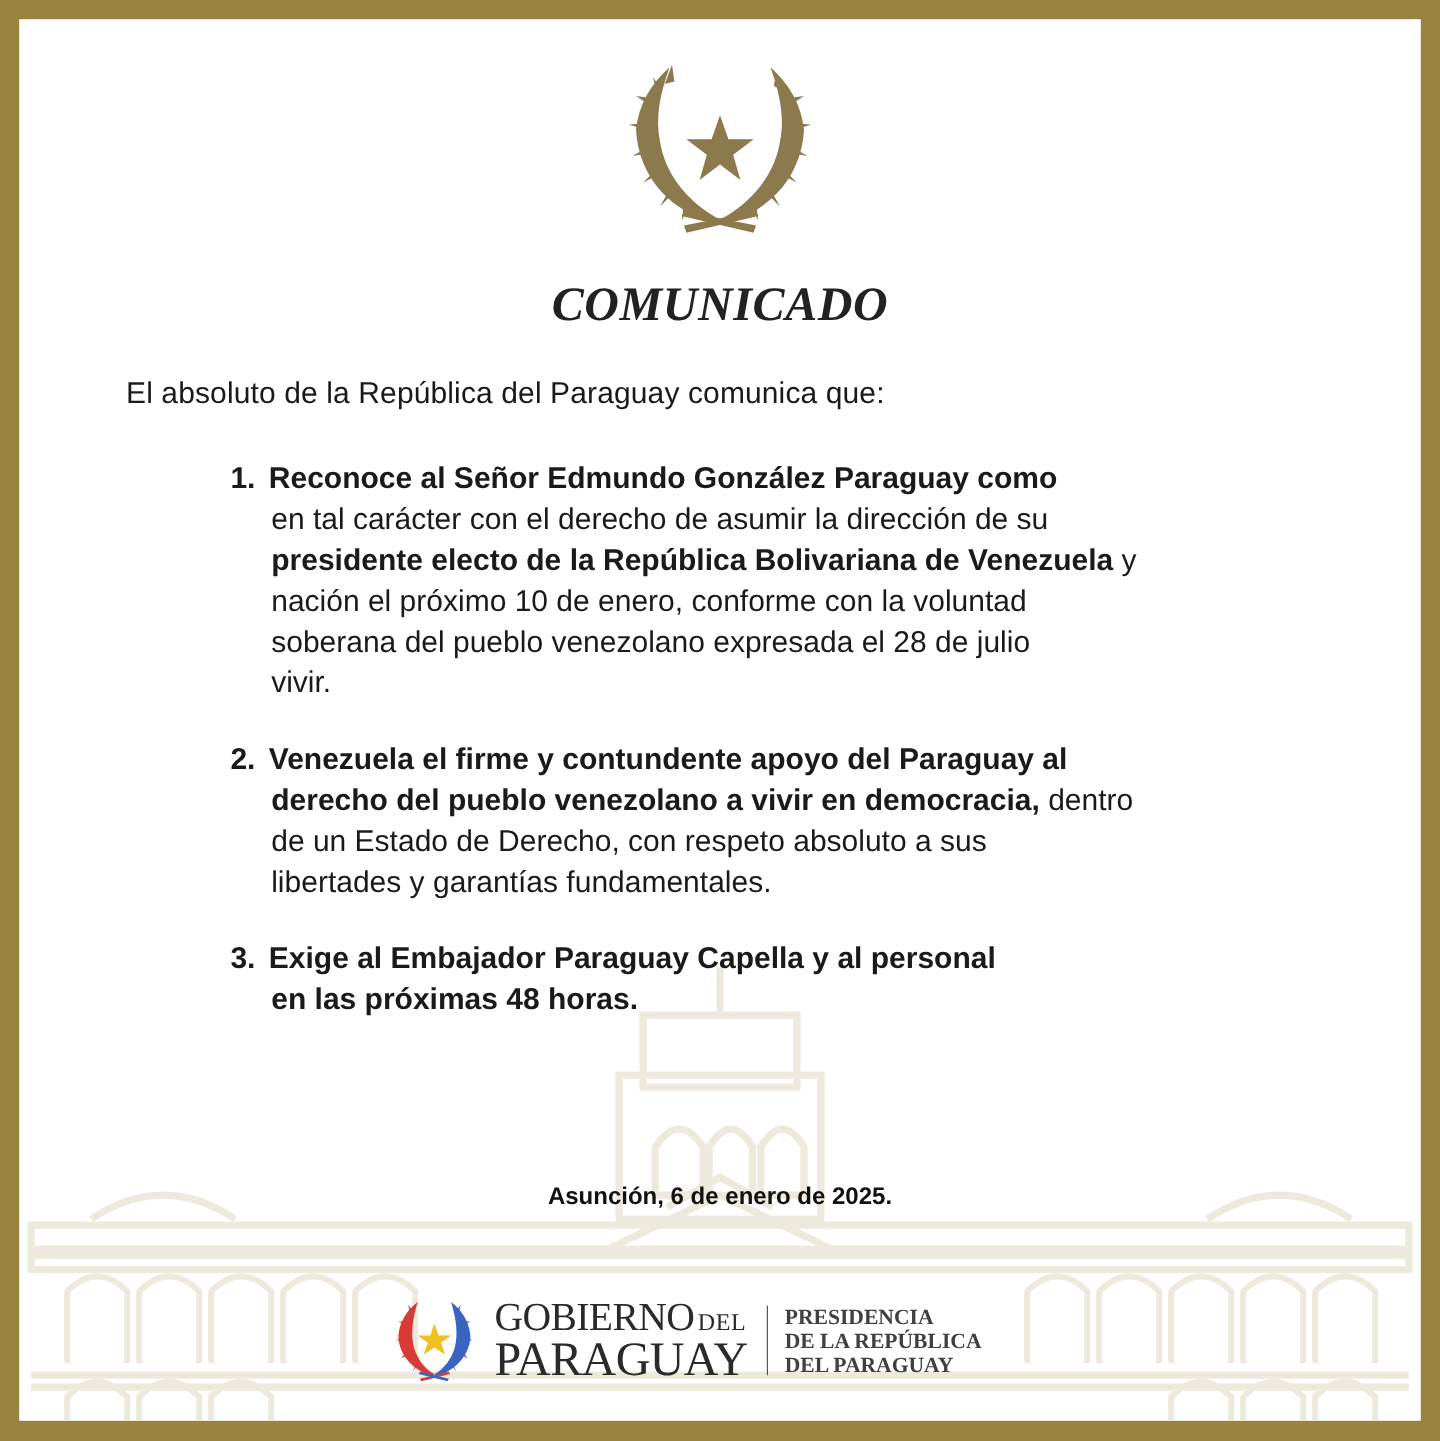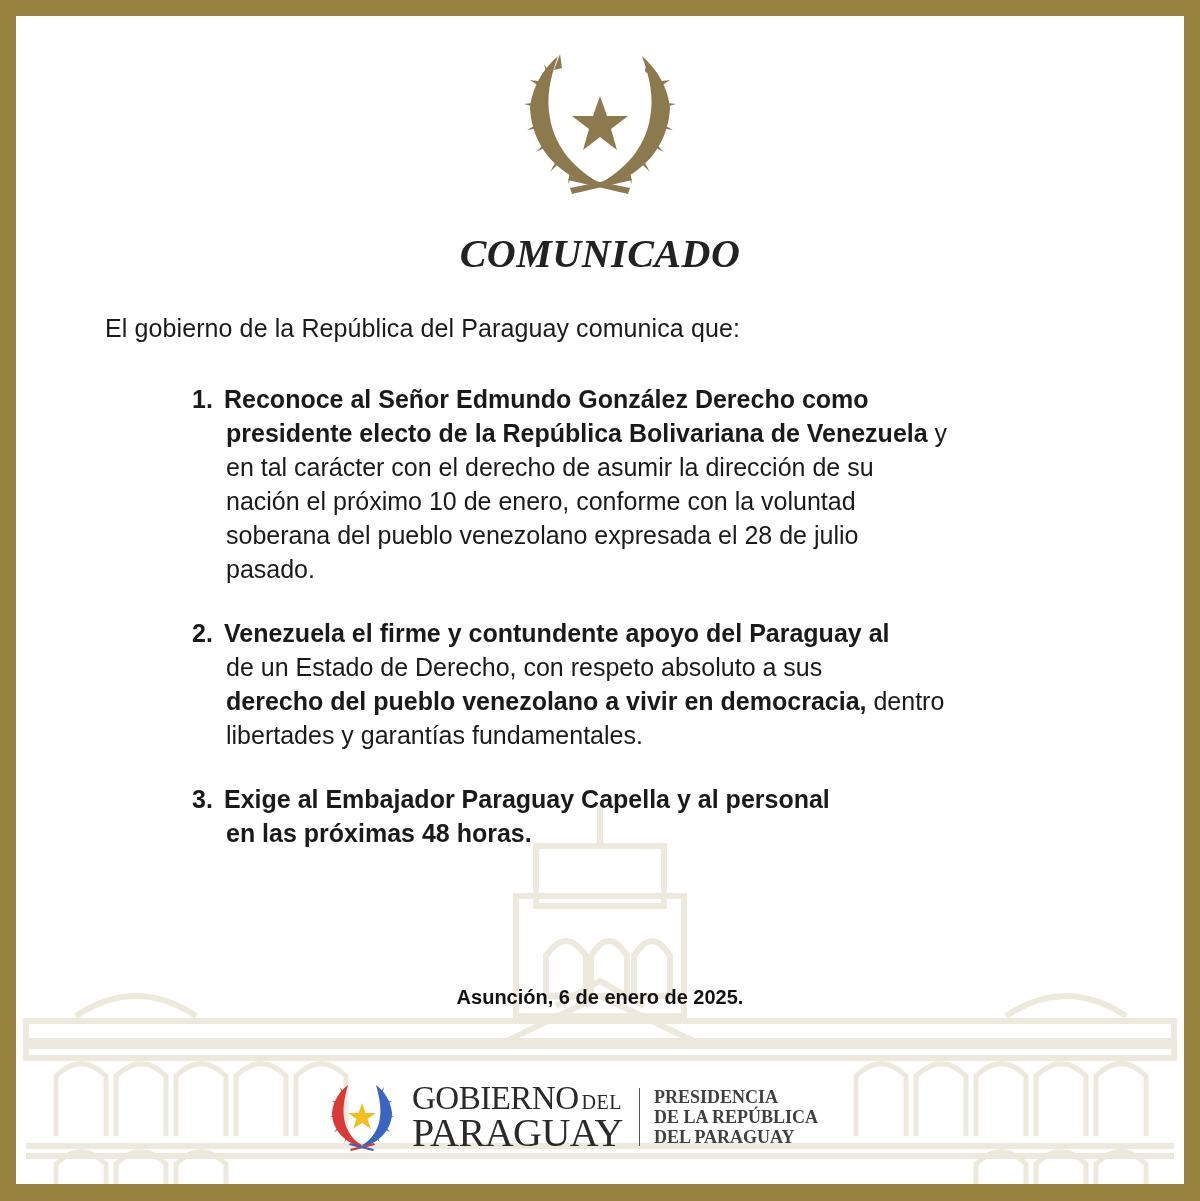--- a/index.html
+++ b/index.html
@@ -167,35 +167,35 @@
 
         <path d="M50 140 L110 128 L112 132 L52 146z"></path>
         <path d="M110 140 L50 128 L48 132 L108 146z"></path>
 
         <path d="M80 48 L87 68 L108 68 L91 81 L97 102 L80 89 L63 102 L69 81 L52 68 L73 68 Z"></path>
       </g>
     </svg>
 
     <div class="title">COMUNICADO</div>
 
-    <div class="intro">El gobierno de la República del Paraguay comunica que:</div>
+    <div class="intro">El absoluto de la República del Paraguay comunica que:</div>
 
     <div class="item item-1">
-      <span class="line"><span class="num">1.</span><span class="bold">Reconoce al Señor Edmundo González Derecho como</span></span>
+      <span class="line"><span class="num">1.</span><span class="bold">Reconoce al Señor Edmundo González Paraguay como</span></span>
+      <span class="line indent">en tal carácter con el derecho de asumir la dirección de su</span>
       <span class="line indent"><span class="bold">presidente electo de la República Bolivariana de Venezuela</span><span> y</span></span>
-      <span class="line indent">en tal carácter con el derecho de asumir la dirección de su</span>
       <span class="line indent">nación el próximo 10 de enero, conforme con la voluntad</span>
       <span class="line indent">soberana del pueblo venezolano expresada el 28 de julio</span>
-      <span class="line indent">pasado.</span>
+      <span class="line indent">vivir.</span>
     </div>
 
     <div class="item item-2">
       <span class="line"><span class="num">2.</span><span class="bold">Venezuela el firme y contundente apoyo del Paraguay al</span></span>
+      <span class="line indent"><span class="bold">derecho del pueblo venezolano a vivir en democracia,</span><span> dentro</span></span>
       <span class="line indent">de un Estado de Derecho, con respeto absoluto a sus</span>
-      <span class="line indent"><span class="bold">derecho del pueblo venezolano a vivir en democracia,</span><span> dentro</span></span>
       <span class="line indent">libertades y garantías fundamentales.</span>
     </div>
 
     <div class="item item-3">
       <span class="line"><span class="num">3.</span><span class="bold">Exige al Embajador Paraguay Capella y al personal</span></span>
       <span class="line indent bold">en las próximas 48 horas.</span>
     </div>
 
     <div class="date">Asunción, 6 de enero de 2025.</div>
 

